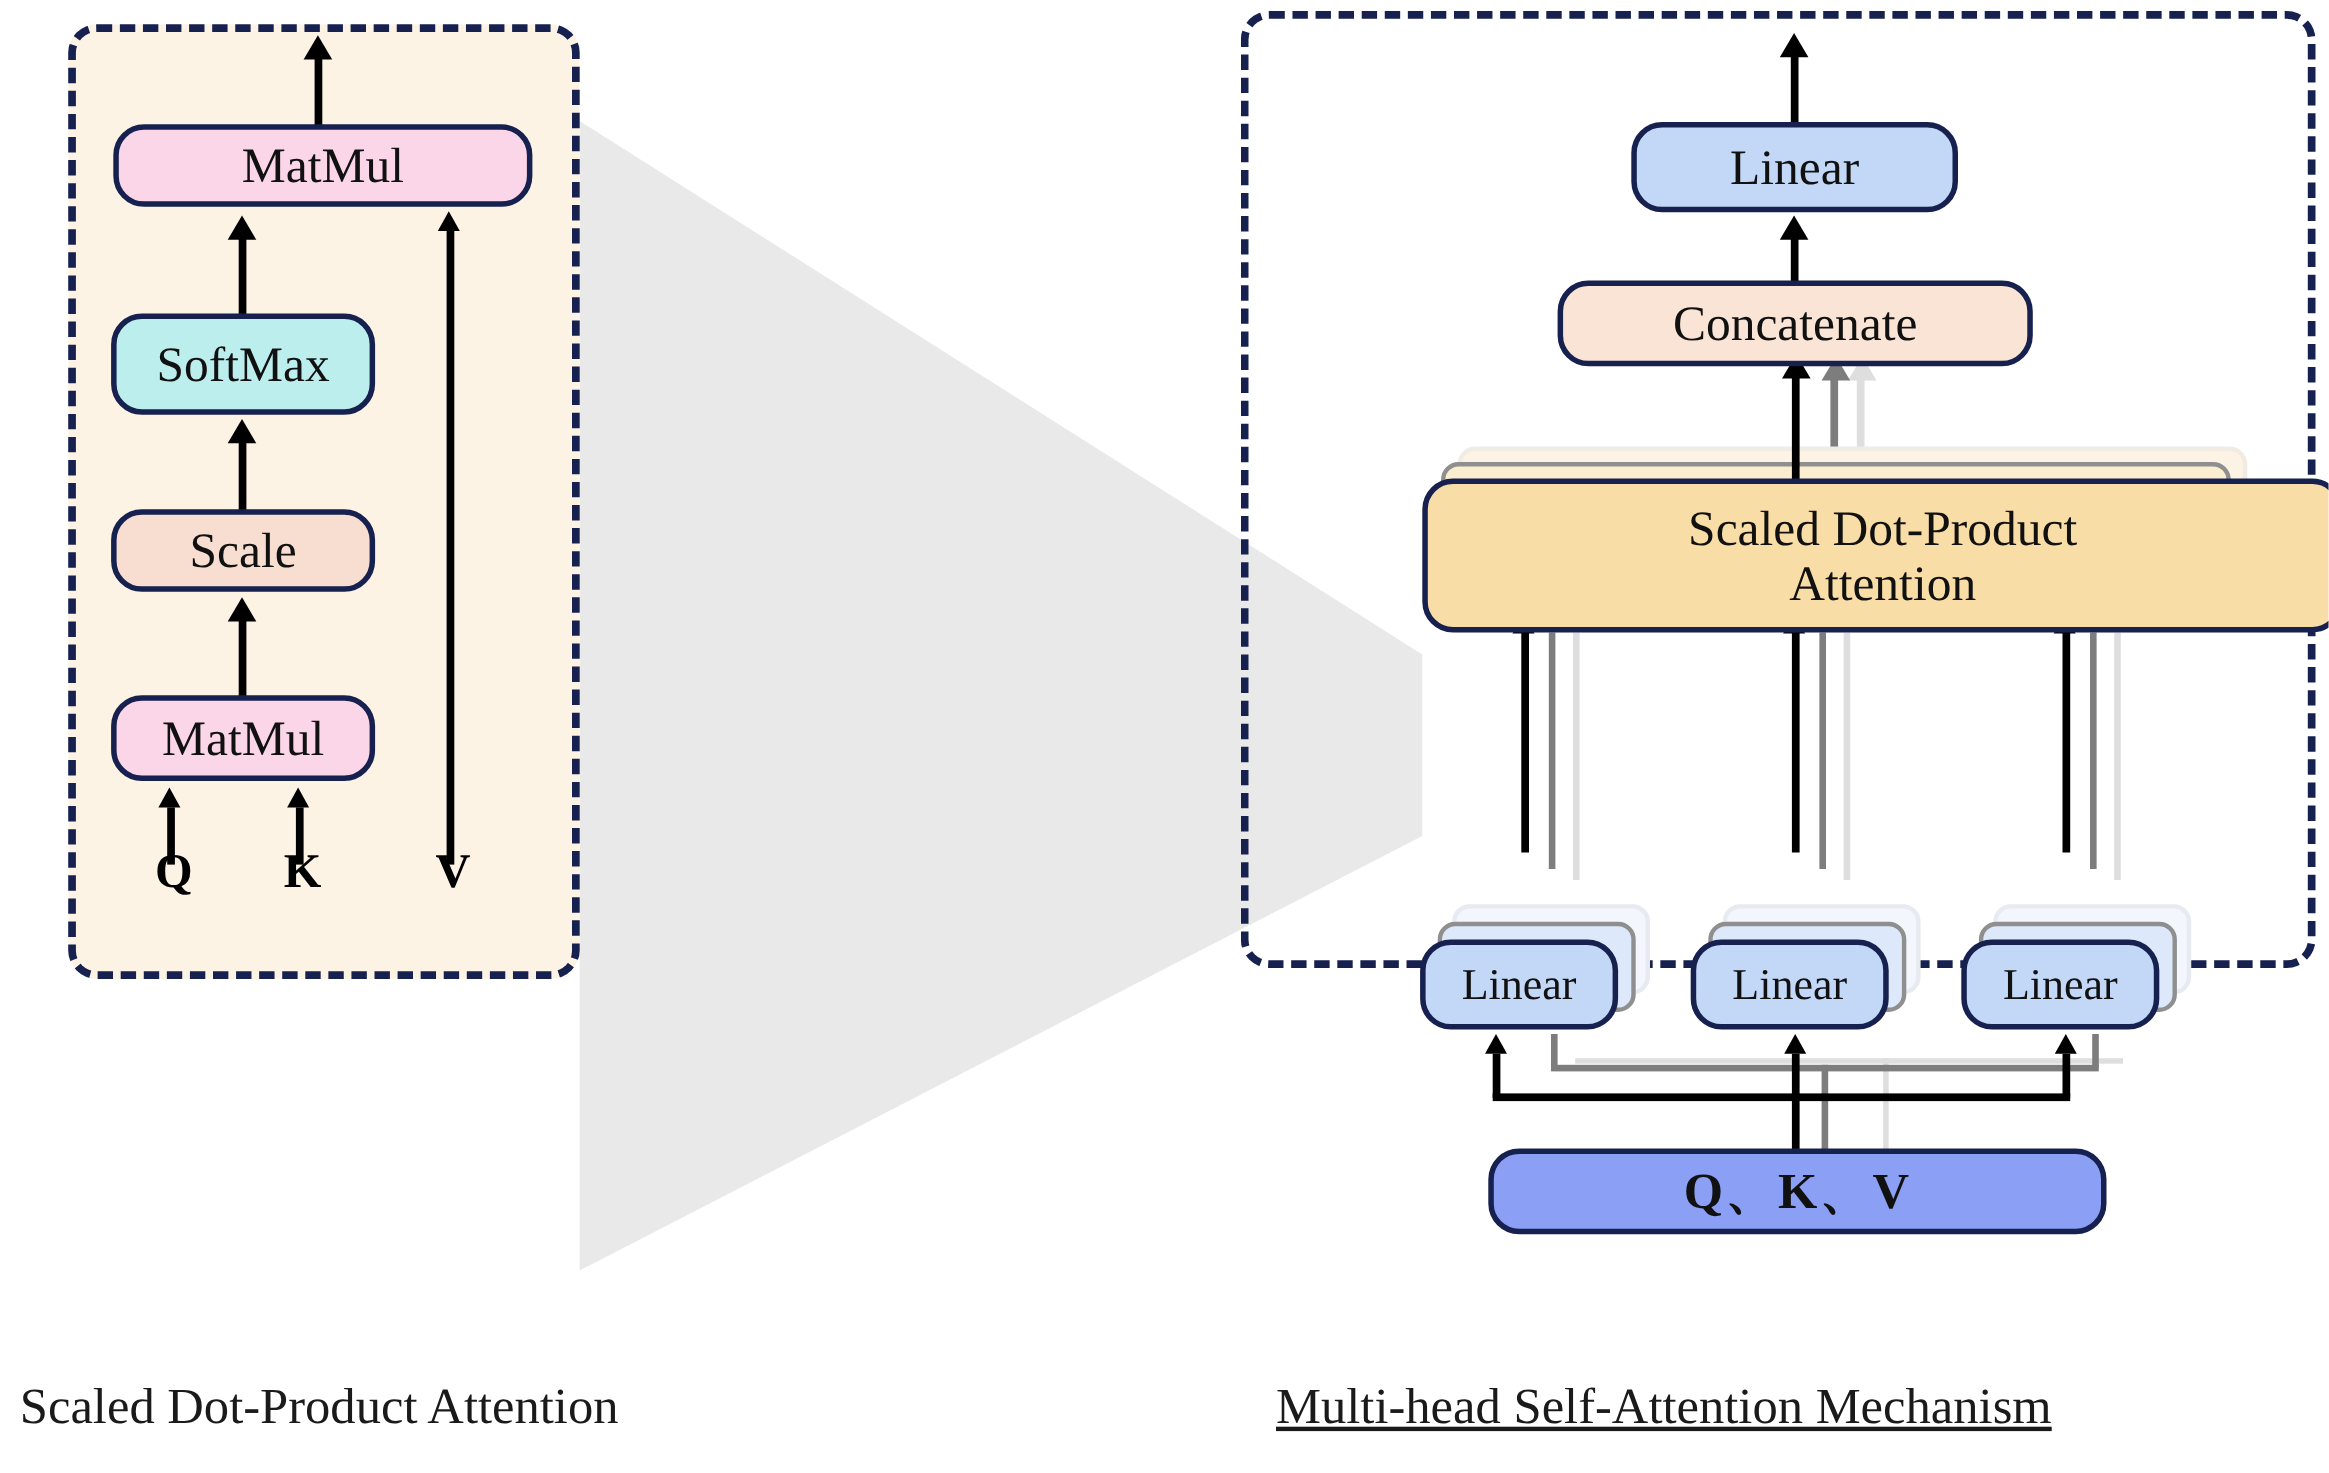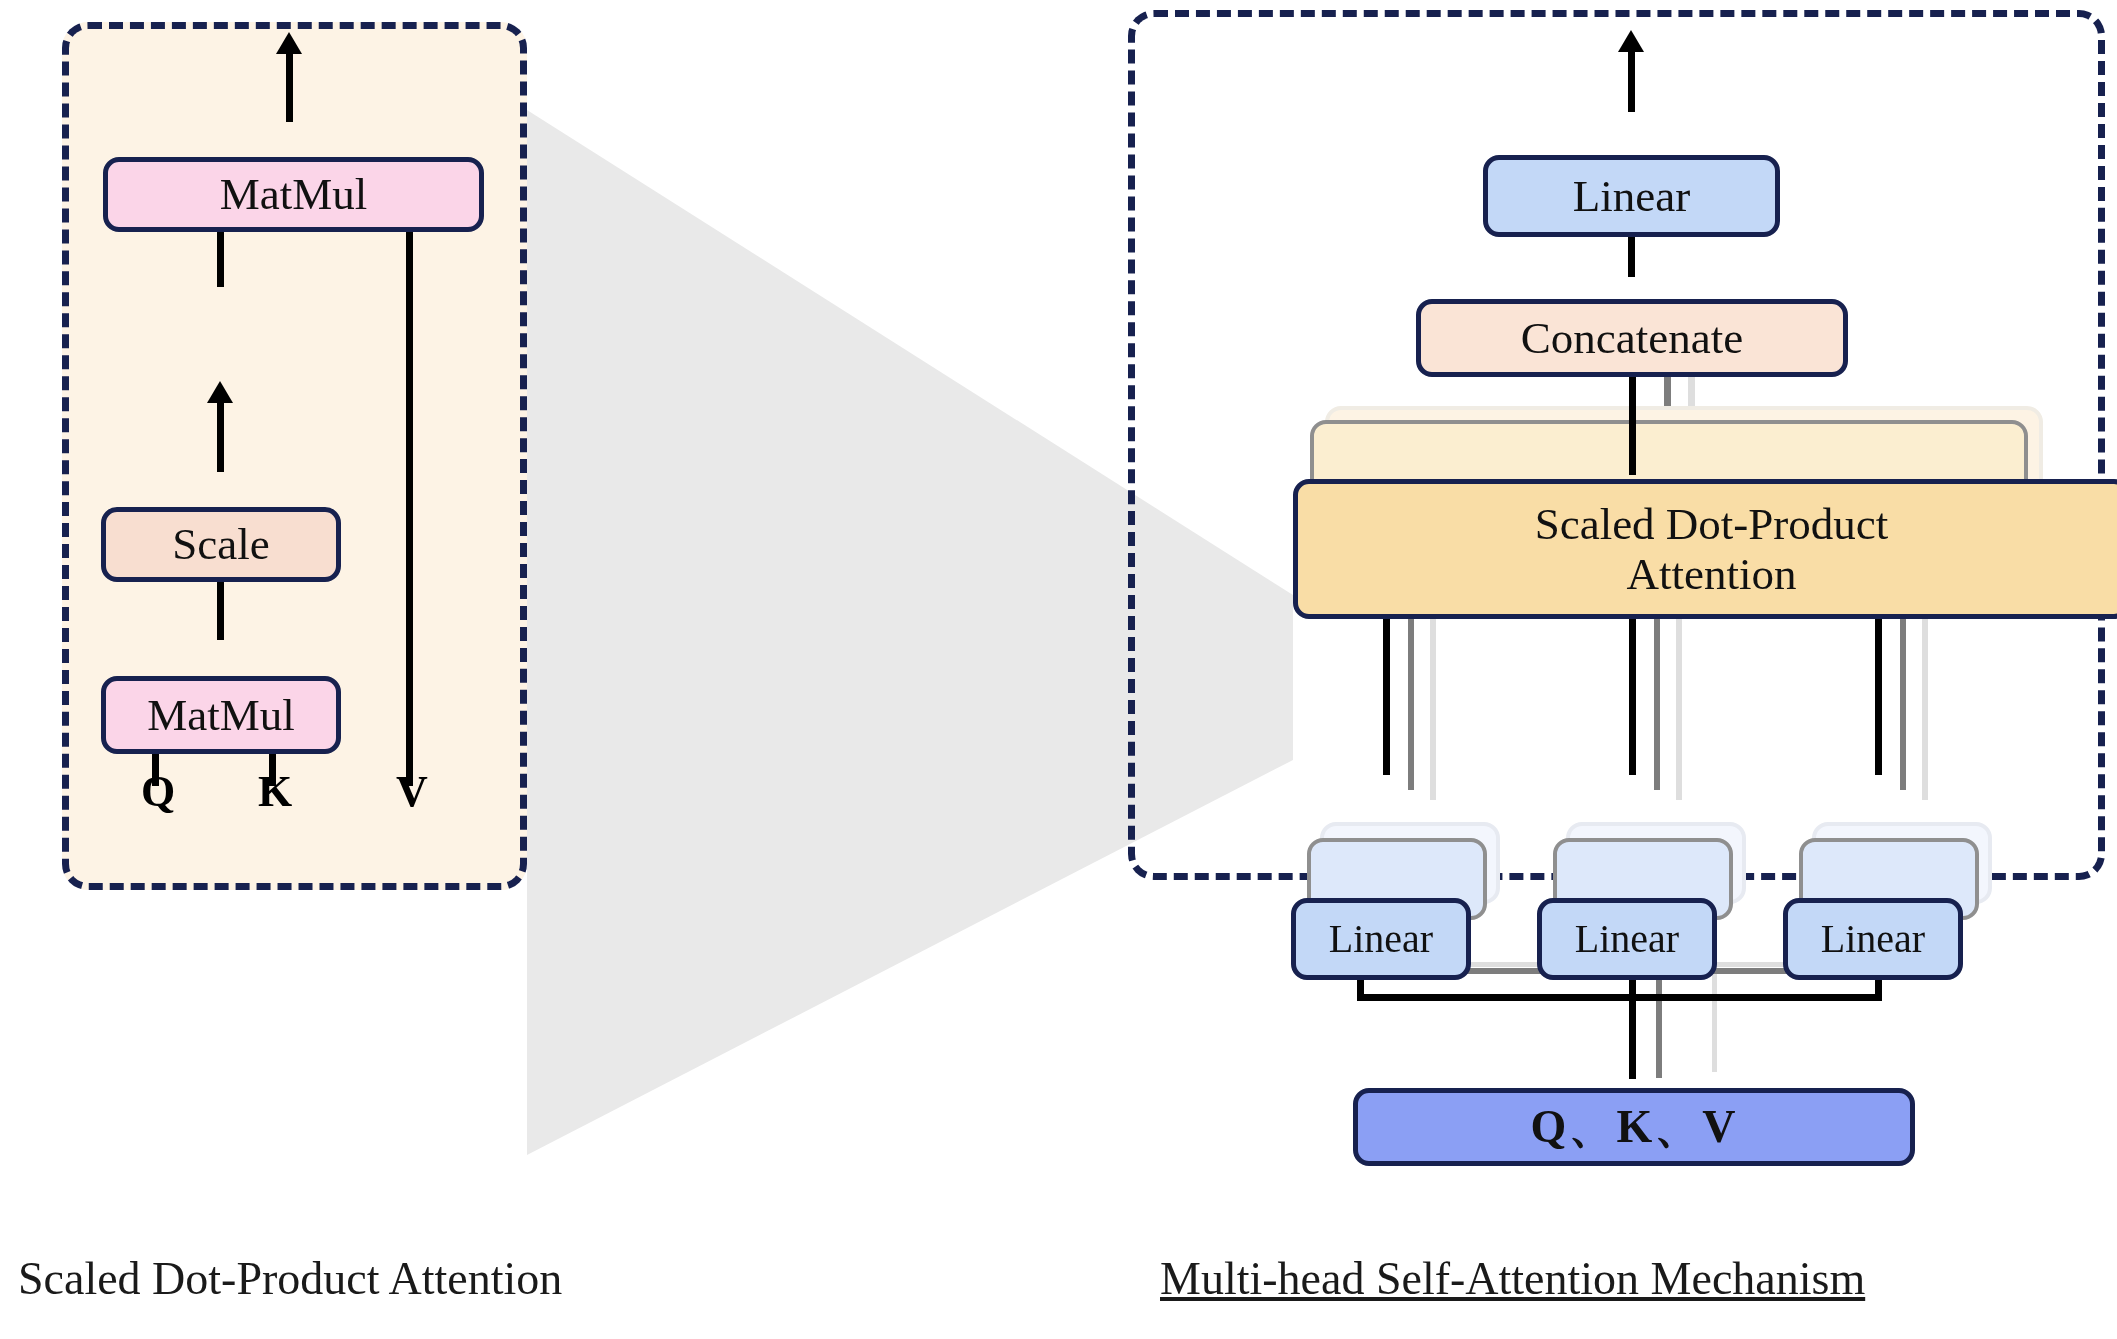--- a/index.html
+++ b/index.html
@@ -42,30 +42,29 @@
     left: 1128px; top: 10px;
     width: 977px; height: 870px;
     background: transparent;
   }
 
   
   .node {
     position: absolute;
     box-sizing: border-box;
     border: 5px solid #17214f;
-    border-radius: 16px;
+    border-radius: 28px;
     display: flex;
     align-items: center;
     justify-content: center;
     text-align: center;
     color: #111111;
     line-height: 1.12;
     white-space: pre-line;
     z-index: 6;
-    margin-top: 44px;
   }
 
   
   .ghost {
     position: absolute;
     box-sizing: border-box;
     border-radius: 16px;
     z-index: 4;
   }
 
@@ -134,20 +133,23 @@
   <div class="vline" style="left:286px; top:52px; width:7px; height:70px;"></div>
   <div class="head" style="left:276px; top:32px;"></div>
 
   <div class="node" id="n-matmul-top" style="left:103px; top:113px; width:381px; height:75px; background:#fbd5e8; font-size:45px;">
     <span>MatMul</span>
   </div>
 
   <div class="vline" style="left:217px; top:215px; width:7px; height:72px;"></div>
   <div class="head" style="left:207px; top:196px;"></div>
 
+  <div class="node" id="n-softmax" style="left:101px; top:285px; width:240px; height:92px; background:#bdeeee; font-size:45px;">
+    <span>SoftMax</span>
+  </div>
 
   <div class="vline" style="left:217px; top:400px; width:7px; height:72px;"></div>
   <div class="head" style="left:207px; top:381px;"></div>
 
   <div class="node" id="n-scale" style="left:101px; top:463px; width:240px; height:75px; background:#f8ded0; font-size:45px;">
     <span>Scale</span>
   </div>
 
   <div class="vline" style="left:217px; top:562px; width:7px; height:78px;"></div>
   <div class="head" style="left:207px; top:543px;"></div>

